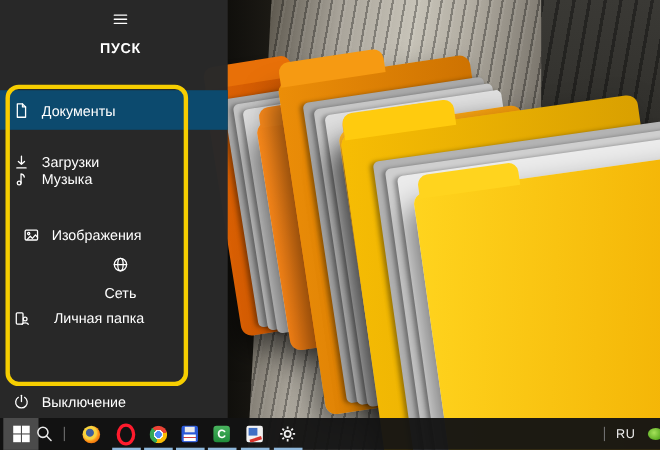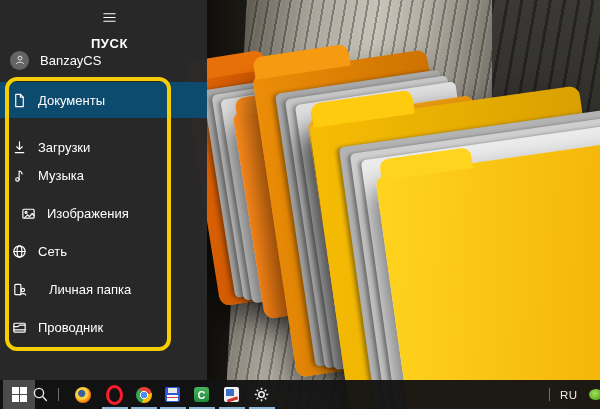--- a/index.html
+++ b/index.html
@@ -147,71 +147,62 @@
 
     <div class="menu-row" style="top:10px;height:26px;flex-direction:column;">
       <span class="micon">
         <svg viewBox="0 0 16 16">
             <path d="M2 4h12M2 8h12M2 12h12"></path>
           </svg>
       </span>
       <span class="lbl hdr-title">ПУСК</span>
     </div>
 
-    <div class="menu-row" style="top:45px;height:30px;">
-      <span class="avatar">
-        <svg viewBox="0 0 16 16">
-            <circle cx="8" cy="5.5" r="2.6"></circle>
-            <path d="M3 13.5c.6-3.4 9.4-3.4 10 0"></path>
-          </svg>
-      </span>
-      <span class="lbl">BanzayCS</span>
-    </div>
 
     <div class="menu-row hl" style="top:82px;">
       <span class="micon">
         <svg viewBox="0 0 16 16">
             <path d="M4 1.5h5l3 3v10H4z"></path>
             <path d="M9 1.5v3h3"></path>
           </svg>
       </span>
       <span class="lbl">Документы</span>
     </div>
 
     <div class="menu-row" style="top:119px;align-items:flex-end;">
       <span class="micon">
         <svg viewBox="0 0 16 16">
             <path d="M8 2v8M5 7.2 8 10l3-2.8M3.5 13.5h9"></path>
           </svg>
       </span>
       <span class="lbl">Загрузки</span>
     </div>
 
-    <div class="menu-row" style="top:157px;">
+    <div class="menu-row" style="top:144px;">
       <span class="micon">
         <svg viewBox="0 0 16 16">
             <circle cx="5.8" cy="12.2" r="1.8"></circle>
             <path d="M7.6 12.2V3.2c1.6.3 3 1.2 3.2 3.2"></path>
           </svg>
       </span>
       <span class="lbl">Музыка</span>
     </div>
 
     <div class="menu-row" style="top:195px;padding-left:21px;">
       <span class="micon">
         <svg viewBox="0 0 16 16">
             <rect x="2" y="3.5" width="12" height="9.5" rx="1"></rect>
             <circle cx="5.4" cy="6.8" r="1.1"></circle>
             <path d="M4 12.4l3-3 2 2 3-3.4 2 2.4"></path>
           </svg>
       </span>
       <span class="lbl">Изображения</span>
     </div>
 
-    <div class="menu-row" style="top:233px;">
+    <div class="menu-row" style="top:233px;flex-direction:column;">
       <span class="micon">
         <svg viewBox="0 0 16 16">
             <circle cx="8" cy="8" r="6"></circle>
             <ellipse cx="8" cy="8" rx="2.6" ry="6"></ellipse>
             <path d="M2 8h12"></path>
           </svg>
       </span>
       <span class="lbl">Сеть</span>
     </div>
 
@@ -219,31 +210,30 @@
       <span class="micon">
         <svg viewBox="0 0 16 16">
             <rect x="3" y="2.5" width="6.5" height="11" rx="1"></rect>
             <circle cx="11.6" cy="8.6" r="1.8"></circle>
             <path d="M8.6 13.8c.3-1.9 5.7-1.9 6 0"></path>
           </svg>
       </span>
       <span class="lbl">Личная папка</span>
     </div>
 
-    <div class="menu-row" style="top:309px;">
-      <span class="micon">
-        <svg viewBox="0 0 16 16">
-            <rect x="2" y="3.5" width="12" height="9.5" rx="1"></rect>
-            <path d="M2 7h4.5L8 5.5h6"></path>
-            <path d="M2 10.5h12"></path>
-          </svg>
-      </span>
-      <span class="lbl">Проводник</span>
-    </div>
-
+
+    <div class="menu-row" style="top:347px;">
+      <span class="micon">
+        <svg viewBox="0 0 16 16">
+            <path d="M8 1.5v6"></path>
+            <path d="M5 3.4a5.6 5.6 0 1 0 6 0"></path>
+          </svg>
+      </span>
+      <span class="lbl">Выключение</span>
+    </div>
 
     <div class="annotation-box"></div>
   </div>
 
   <div class="taskbar">
     <div class="tb-start">
       <span class="winlogo">
           <i></i>
           <i></i>
           <i></i>

